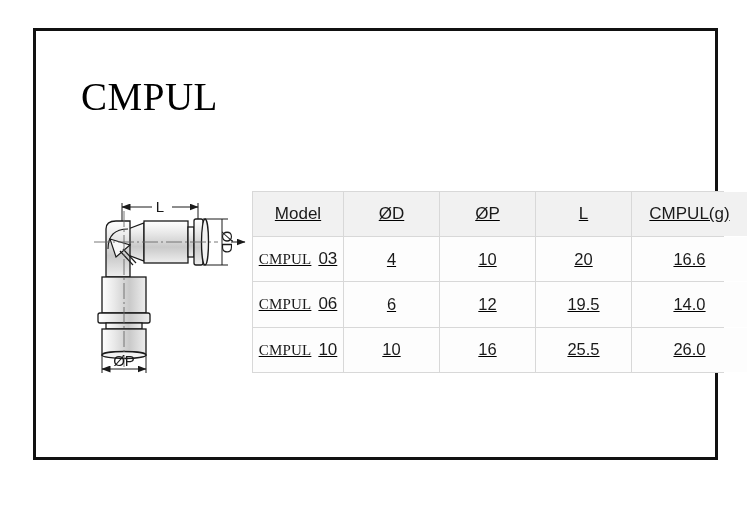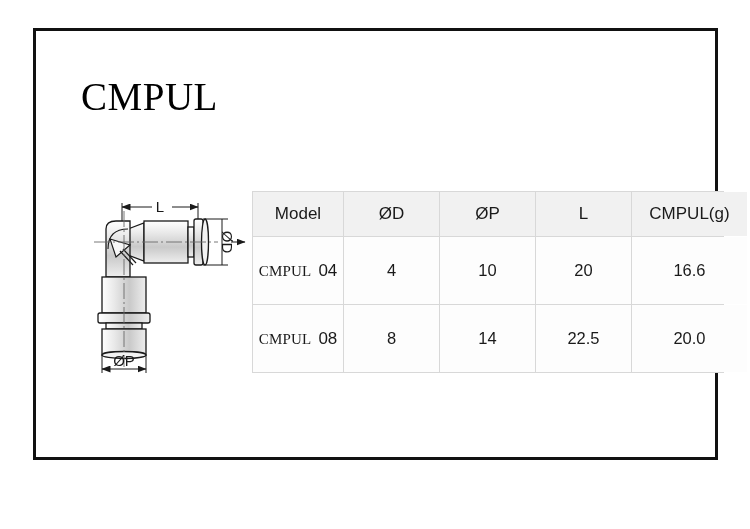--- a/index.html
+++ b/index.html
@@ -53,20 +53,21 @@
 
   
   #spec-table-wrap {
     position: absolute;
     left: 216px;
     top: 160px;
     width: 472px;
     height: 182px;
     background: #d8d8d8;
     box-sizing: border-box;
+    text-decoration: underline;
   }
   table.spec-table {
     width: 100%;
     height: 100%;
     border-collapse: separate;
     border-spacing: 1px;
     table-layout: fixed;
   }
   table.spec-table th,
   table.spec-table td {
@@ -219,30 +220,37 @@
         <tr>
           <th>Model</th>
           <th>ØD</th>
           <th>ØP</th>
           <th>L</th>
           <th>CMPUL(g)</th>
         </tr>
       </thead>
       <tbody>
         <tr>
-          <td class="model-cell"><span class="model-prefix">CMPUL</span><span class="model-size">04</span></td>
+          <td class="model-cell"><span class="model-prefix">CMPUL</span><span class="model-size">03</span></td>
           <td>4</td>
           <td>10</td>
           <td>20</td>
           <td>16.6</td>
         </tr>
         <tr>
-          <td class="model-cell"><span class="model-prefix">CMPUL</span><span class="model-size">08</span></td>
-          <td>8</td>
-          <td>14</td>
-          <td>22.5</td>
-          <td>20.0</td>
+          <td class="model-cell"><span class="model-prefix">CMPUL</span><span class="model-size">06</span></td>
+          <td>6</td>
+          <td>12</td>
+          <td>19.5</td>
+          <td>14.0</td>
+        </tr>
+        <tr>
+          <td class="model-cell"><span class="model-prefix">CMPUL</span><span class="model-size">10</span></td>
+          <td>10</td>
+          <td>16</td>
+          <td>25.5</td>
+          <td>26.0</td>
         </tr>
       </tbody>
     </table>
   </div>
 
 </div>
 
 </body></html>

